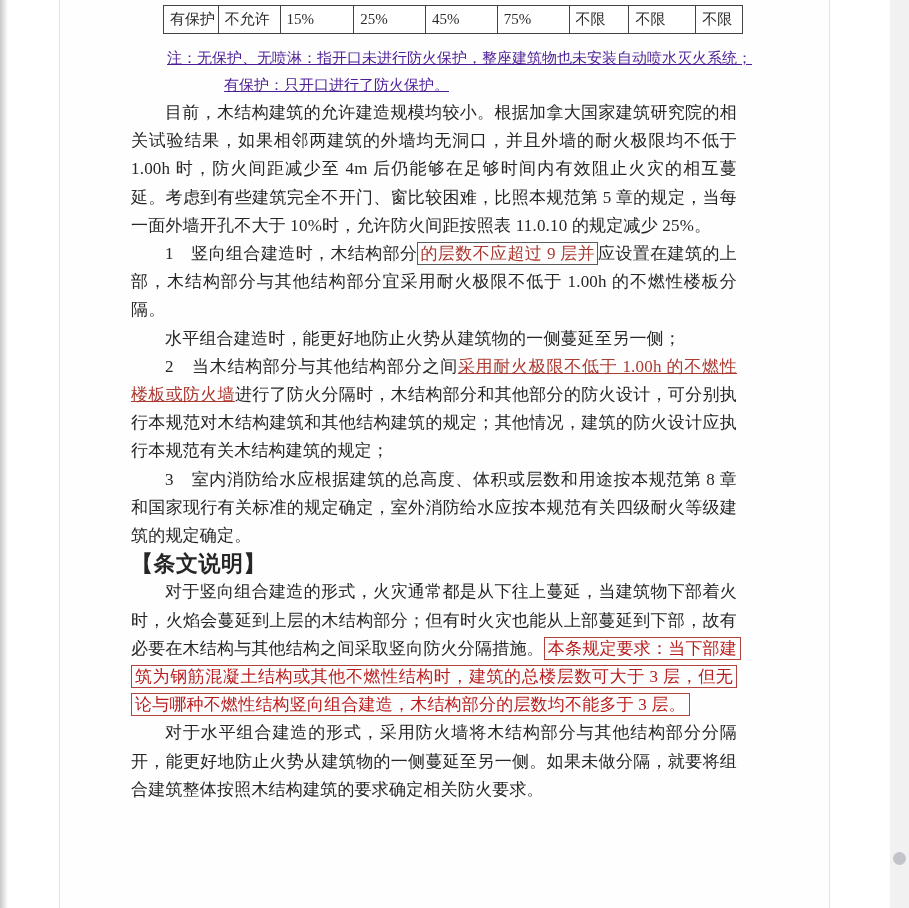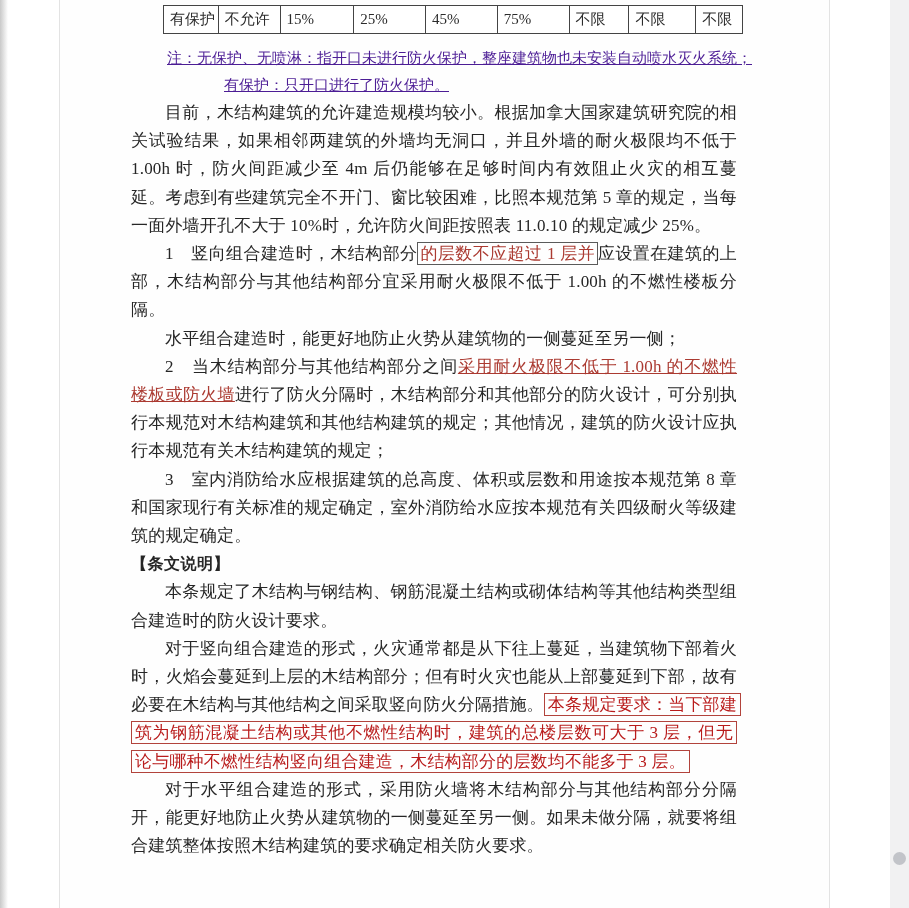--- a/index.html
+++ b/index.html
@@ -38,21 +38,21 @@
   .notes{margin:11px 0 0 107px;font-size:15px;line-height:27px;}
   .notes p{margin:0;color:#4c1d95;}
   .notes .u{text-decoration:underline;}
   .notes .cont{margin-left:57px;}
   
   .bodytext{margin:0 0 0 71px;width:606px;font-size:17px;line-height:28.2px;
     text-align:justify;letter-spacing:0.2px;}
   .bodytext p{margin:0;}
   .indent{text-indent:2em;}
   .heading{font-weight:bold;font-family:"Liberation Sans","DejaVu Sans",sans-serif;
-    font-size:16px;letter-spacing:0.5px;}
+    font-size:22px;letter-spacing:0.5px;}
   .red-boxed-gray{
     color:#ab3a31;border:1px solid #5a5a5a;padding:1px 2px;
     -webkit-box-decoration-break:clone;box-decoration-break:clone;
   }
   .red-underline{color:#ab3a31;text-decoration:underline;}
   .red-boxed-red{
     color:#b91c1c;border:1px solid #b2433c;padding:1px 3px;
     -webkit-box-decoration-break:clone;box-decoration-break:clone;
   }
   
@@ -83,26 +83,25 @@
     <div class="cell c8">不限</div>
   </div>
 
   <div class="notes">
     <p><span class="u">注：</span><span class="u">无保护、无喷淋：指开口未进行防火保护，整座建筑物也未安装自动喷水灭火系统；</span></p>
     <p class="cont"><span class="u">有保护：只开口进行了防火保护。</span></p>
   </div>
 
   <div class="bodytext">
     <p class="indent">目前，木结构建筑的允许建造规模均较小。根据加拿大国家建筑研究院的相关试验结果，如果相邻两建筑的外墙均无洞口，并且外墙的耐火极限均不低于 1.00h 时，防火间距减少至 4m 后仍能够在足够时间内有效阻止火灾的相互蔓延。考虑到有些建筑完全不开门、窗比较困难，比照本规范第 5 章的规定，当每一面外墙开孔不大于 10%时，允许防火间距按照表 11.0.10 的规定减少 25%。</p>
-    <p class="indent"><span>1　竖向组合建造时，木结构部分</span><span class="red-boxed-gray">的层数不应超过 1 层并</span><span>应设置在建筑的上部，木结构部分与其他结构部分宜采用耐火极限不低于 1.00h 的不燃性楼板分隔。</span></p>
+    <p class="indent"><span>1　竖向组合建造时，木结构部分</span><span class="red-boxed-gray">的层数不应超过 9 层并</span><span>应设置在建筑的上部，木结构部分与其他结构部分宜采用耐火极限不低于 1.00h 的不燃性楼板分隔。</span></p>
     <p class="indent">水平组合建造时，能更好地防止火势从建筑物的一侧蔓延至另一侧；</p>
     <p class="indent"><span>2　当木结构部分与其他结构部分之间</span><span class="red-underline">采用耐火极限不低于 1.00h 的不燃性楼板或防火墙</span><span>进行了防火分隔时，木结构部分和其他部分的防火设计，可分别执行本规范对木结构建筑和其他结构建筑的规定；其他情况，建筑的防火设计应执行本规范有关木结构建筑的规定；</span></p>
     <p class="indent">3　室内消防给水应根据建筑的总高度、体积或层数和用途按本规范第 8 章和国家现行有关标准的规定确定，室外消防给水应按本规范有关四级耐火等级建筑的规定确定。</p>
     <p class="heading">【条文说明】</p>
-    <p class="indent">本条规定了木结构与钢结构、钢筋混凝土结构或砌体结构等其他结构类型组合建造时的防火设计要求。</p>
     <p class="indent"><span>对于竖向组合建造的形式，火灾通常都是从下往上蔓延，当建筑物下部着火时，火焰会蔓延到上层的木结构部分；但有时火灾也能从上部蔓延到下部，故有必要在木结构与其他结构之间采取竖向防火分隔措施。</span><span class="red-boxed-red">本条规定要求：当下部建筑为钢筋混凝土结构或其他不燃性结构时，建筑的总楼层数可大于 3 层，但无论与哪种不燃性结构竖向组合建造，木结构部分的层数均不能多于 3 层。</span></p>
     <p class="indent">对于水平组合建造的形式，采用防火墙将木结构部分与其他结构部分分隔开，能更好地防止火势从建筑物的一侧蔓延至另一侧。如果未做分隔，就要将组合建筑整体按照木结构建筑的要求确定相关防火要求。</p>
   </div>
 
 </div>
 
 <div class="scroll-track">
   <div class="scroll-thumb"></div>
 </div>
 

